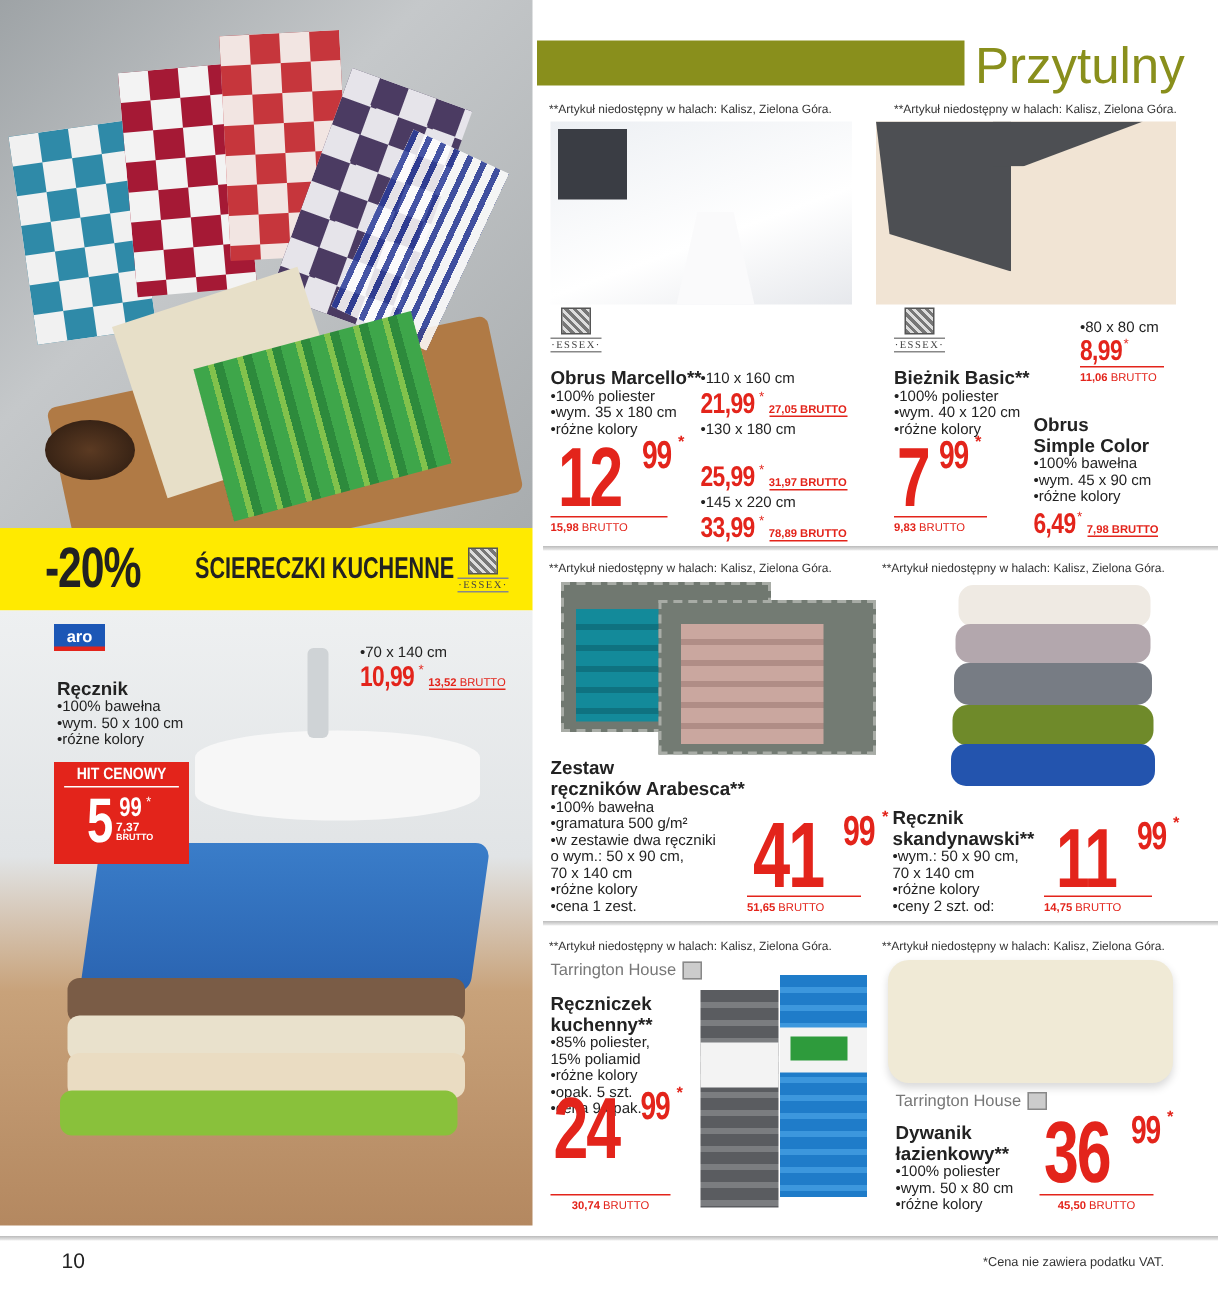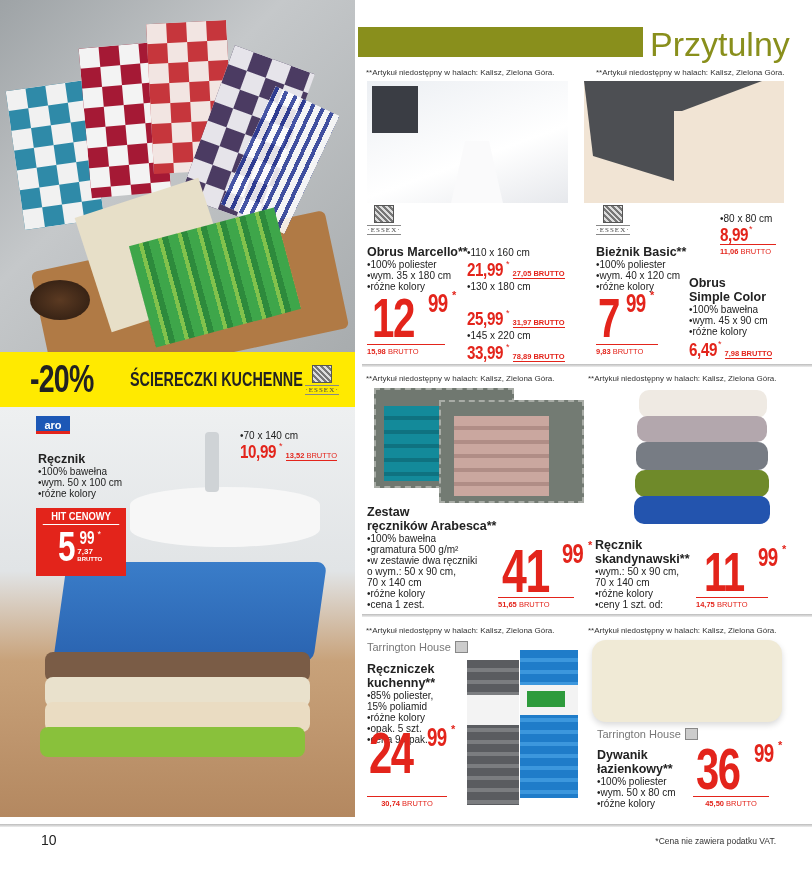--- a/index.html
+++ b/index.html
@@ -240,21 +240,21 @@
   <div class="abs" style="left:0;top:106px;width:136px;height:28px;background:#2354ae;border-radius:10px"></div>
 </div>
 
 <div class="abs" style="left:595px;top:538px">
   <div class="pname">Ręcznik</div>
   <div class="pname">skandynawski**</div>
   <div class="feat">
     <div>wym.: 50 x 90 cm,</div>
     <div class="nb">70 x 140 cm</div>
     <div>różne kolory</div>
-    <div>ceny 1 szt. od:</div>
+    <div>ceny 2 szt. od:</div>
   </div>
 </div>
 <div class="abs big" style="left:704px;top:544px">
   <span class="int" style="font-size:56px;transform:scaleX(0.72);transform-origin:left;display:inline-block;width:54px">11</span>
   <span class="dec" style="font-size:26px;transform:scaleX(0.72);transform-origin:left;display:inline-block;width:24px">99</span>
   <span class="ast">*</span>
 </div>
 <div class="abs brutto" style="left:696px;top:597px;width:72px;">
   <b>14,75</b> <span>BRUTTO</span>
 </div>

